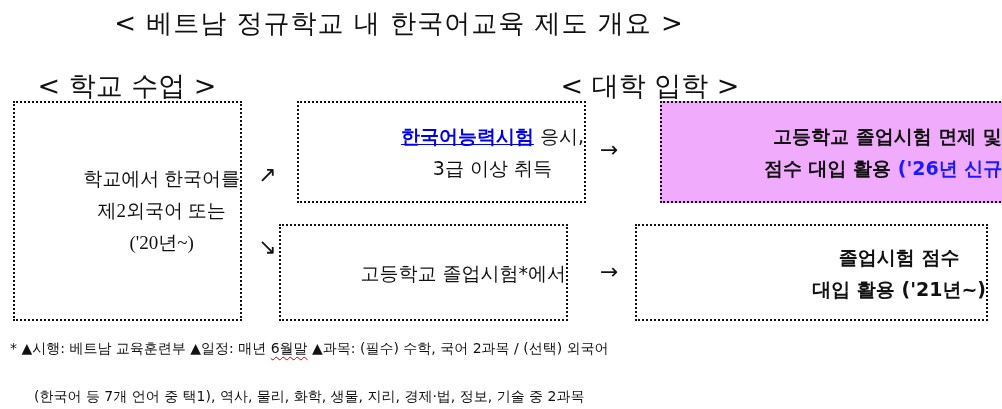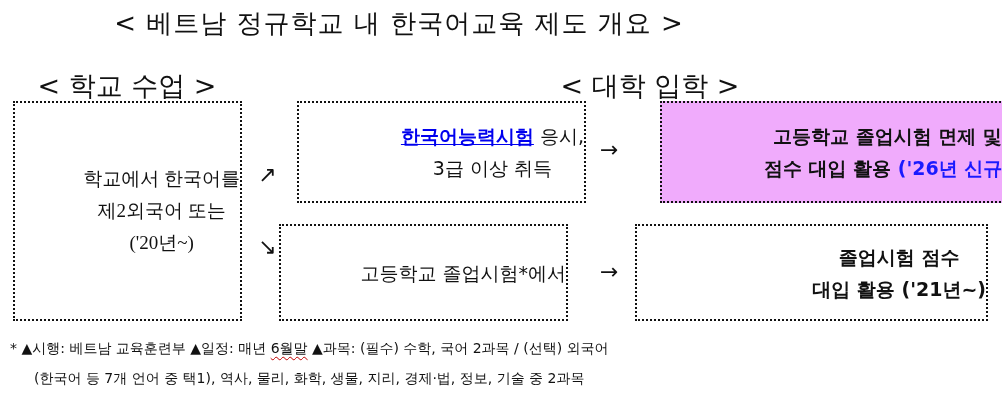--- a/index.html
+++ b/index.html
@@ -64,13 +64,13 @@
 <div class="box" style="left:635px; top:224px; width:353px; height:97px;font-weight:bold;">
   <div>
     <div>졸업시험 점수</div>
     <div>대입 활용 ('21년~)</div>
   </div>
 </div>
 
 <div class="note" style="top:340px;">
   <span>*  ▲시행: 베트남 교육훈련부 ▲일정: 매년 </span><span class="squiggle">6월말</span><span> ▲과목: (필수) 수학, 국어 2과목 / (선택) 외국어</span>
 </div>
-<div class="note" style="top:370px; left:34px;">(한국어 등 7개 언어 중 택1), 역사, 물리, 화학, 생물, 지리, 경제·법, 정보, 기술 중 2과목</div>
+<div class="note" style="top:388px; left:34px;">(한국어 등 7개 언어 중 택1), 역사, 물리, 화학, 생물, 지리, 경제·법, 정보, 기술 중 2과목</div>
 
 </body></html>

